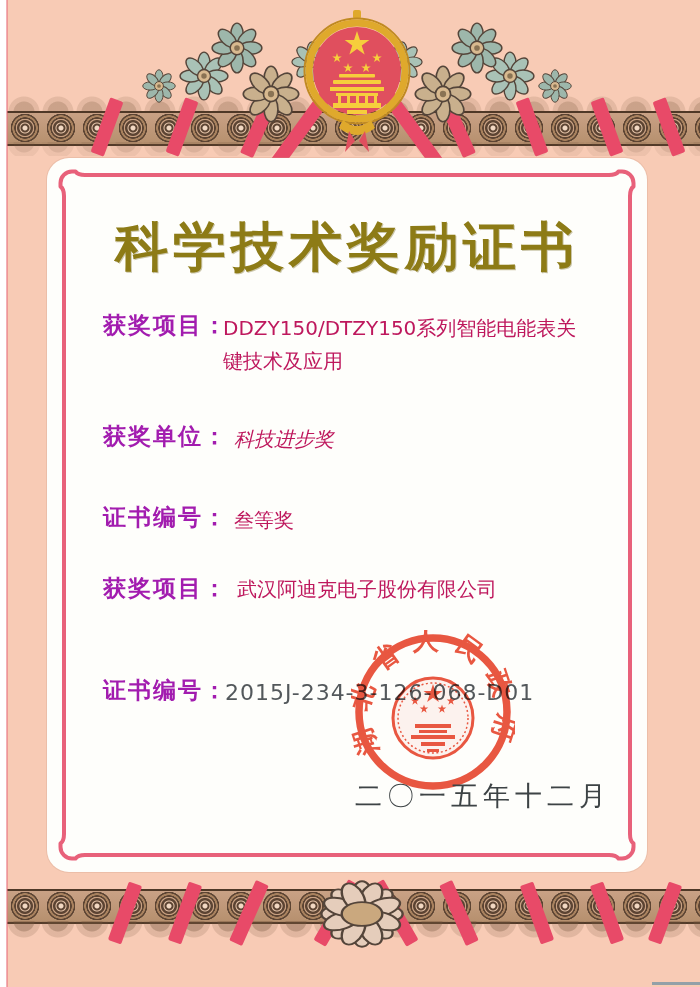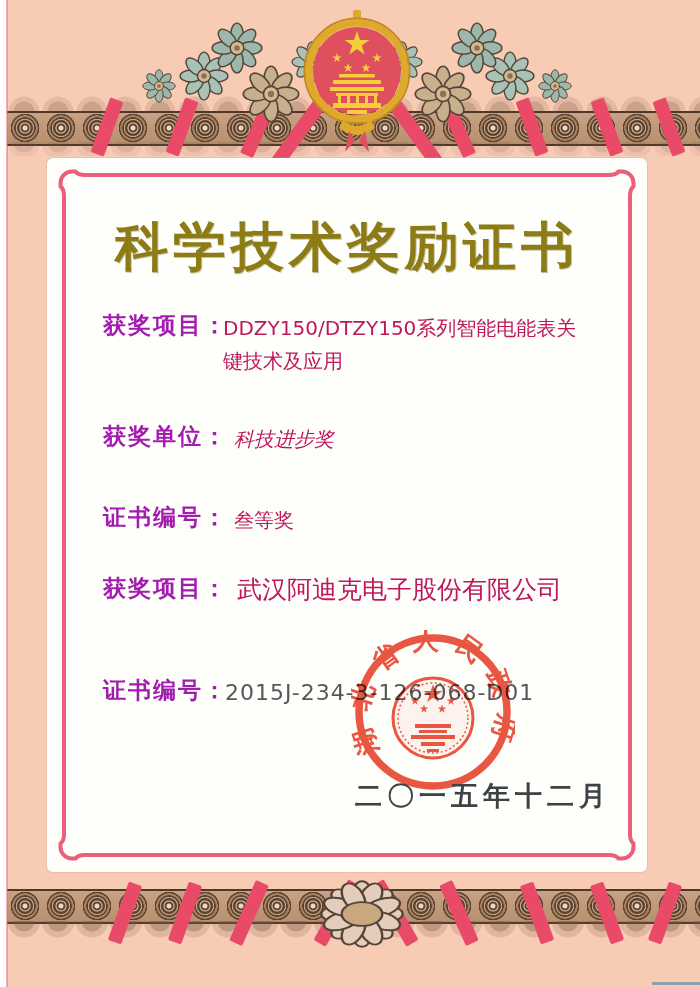--- a/index.html
+++ b/index.html
@@ -35,36 +35,36 @@
   .rb{position:absolute;width:14px;background:#e84a68;border-radius:2px;}
 
   
   .fl{position:absolute;}
 
   
   .emblem{position:absolute;left:292px;top:8px;}
 
   
   .panel{position:absolute;left:40px;top:158px;width:600px;height:714px;
-    background:#fefefb;border-radius:6px;box-shadow:0 0 0 1px rgba(200,150,130,.25);}
+    background:#fefefb;border-radius:22px;box-shadow:0 0 0 1px rgba(200,150,130,.25);}
   .panel-border{position:absolute;left:0;top:0;}
   .title{position:absolute;left:0;top:58px;width:100%;margin:0;text-align:center;
     font-family:"DejaVu Serif",serif;font-weight:bold;font-size:53px;line-height:60px;
     color:#8d7b16;letter-spacing:5px;text-shadow:1px 1px 0 rgba(110,94,20,.35);}
   .row{position:absolute;left:0;width:100%;}
   .row .lab{position:absolute;left:56px;top:0;font-size:23px;font-weight:700;
     color:#a21caf;letter-spacing:2px;white-space:nowrap;}
   .row .val{position:absolute;top:2px;font-size:20px;color:#be185d;line-height:33px;}
   .row-project{top:152px;} .row-project .val{left:176px;width:358px;}
   .row-category{top:263px;} .row-category .val{left:187px;font-style:italic;}
   .row-grade{top:344px;}    .row-grade .val{left:187px;text-align:right;}
-  .row-winner{top:415px;}   .row-winner .val{left:190px;top:0;font-size:25px;}
+  .row-winner{top:415px;}   .row-winner .val{left:190px;top:0;font-size:20px;}
   .row-number{top:517px;}   .row-number .val{left:178px;top:1px;font-size:22px;color:#53585b;letter-spacing:1px;z-index:1;}
   .seal{position:absolute;left:304px;top:472px;z-index:2;mix-blend-mode:multiply;opacity:.93;}
-  .date{position:absolute;left:308px;top:620px;z-index:3;font-size:27px;font-weight:700;
+  .date{position:absolute;left:308px;top:620px;z-index:3;font-size:27px;font-weight:400;
     color:#3d4345;letter-spacing:5px;white-space:nowrap;}
 </style>
 </head>
 <body>
 
 <svg width="0" height="0" style="position:absolute" aria-hidden="true">
   <defs>
     <path id="star" d="M0,-1 L0.225,-0.309 L0.951,-0.309 L0.363,0.118 L0.588,0.809 L0,0.382 L-0.588,0.809 L-0.363,0.118 L-0.951,-0.309 L-0.225,-0.309 Z"></path>
     <g id="flower8" stroke="#54453a" stroke-width="1.3">
       <ellipse cx="0" cy="-12" rx="5.5" ry="10" fill="currentColor"></ellipse>

